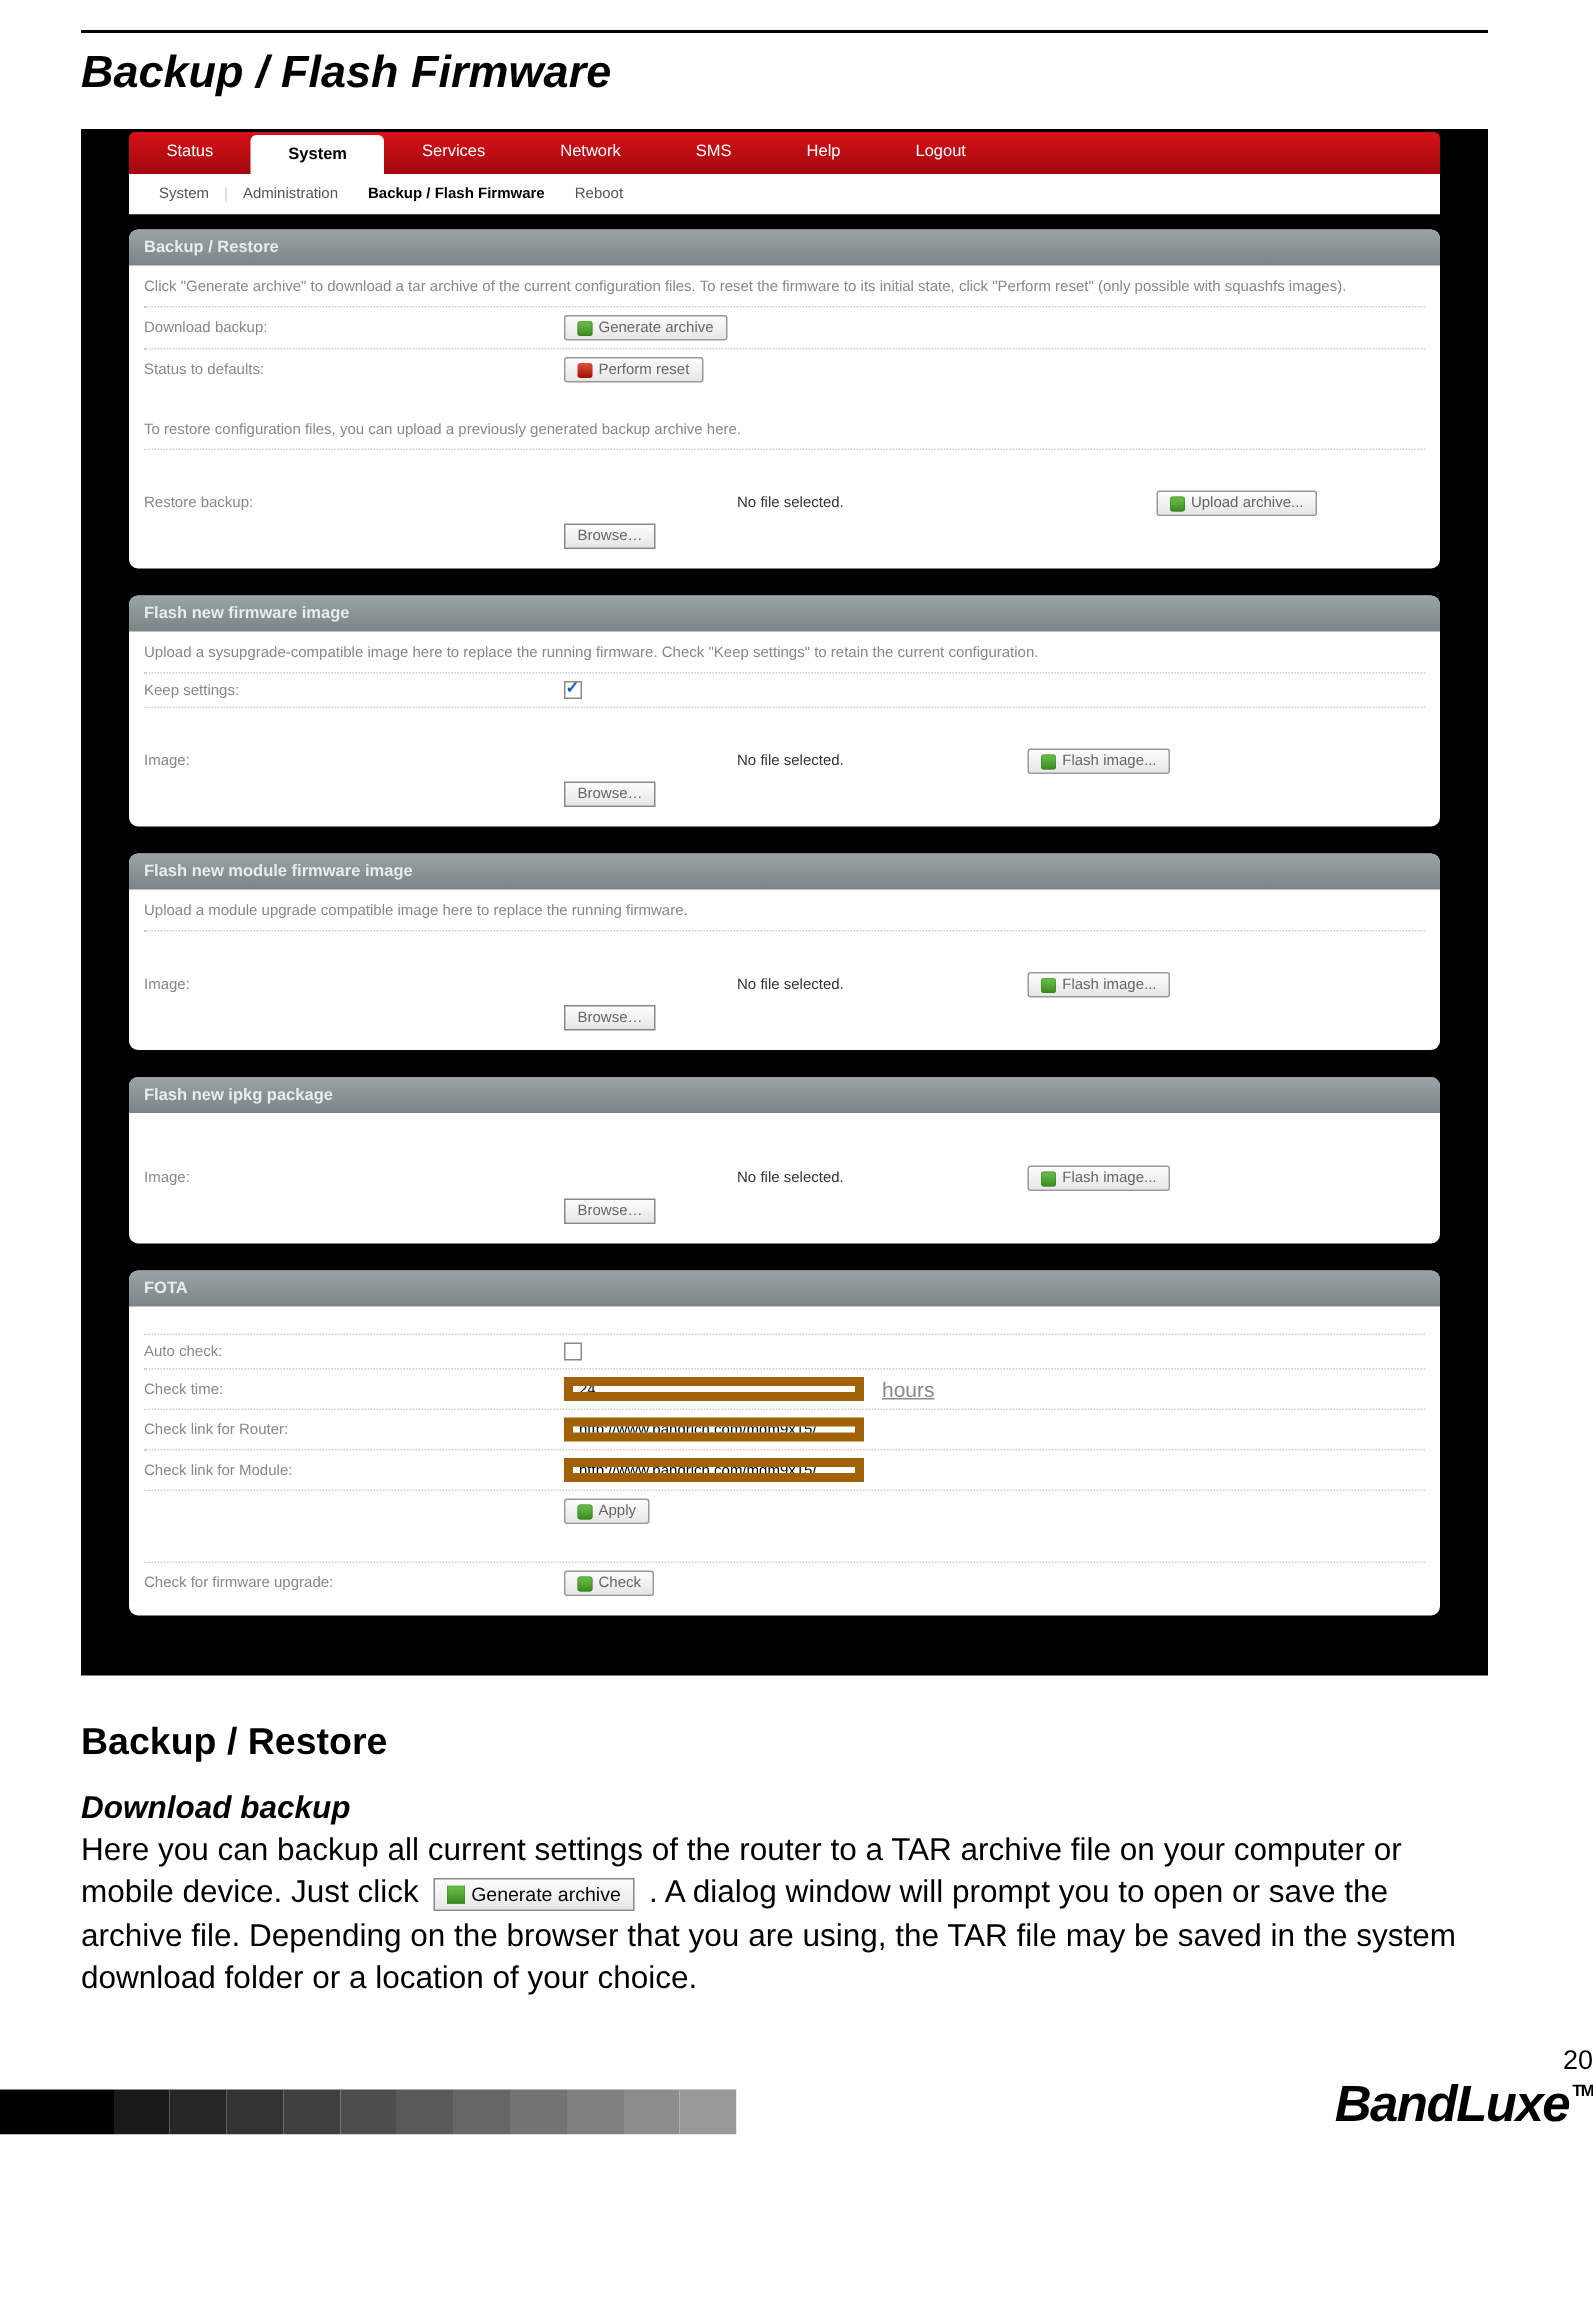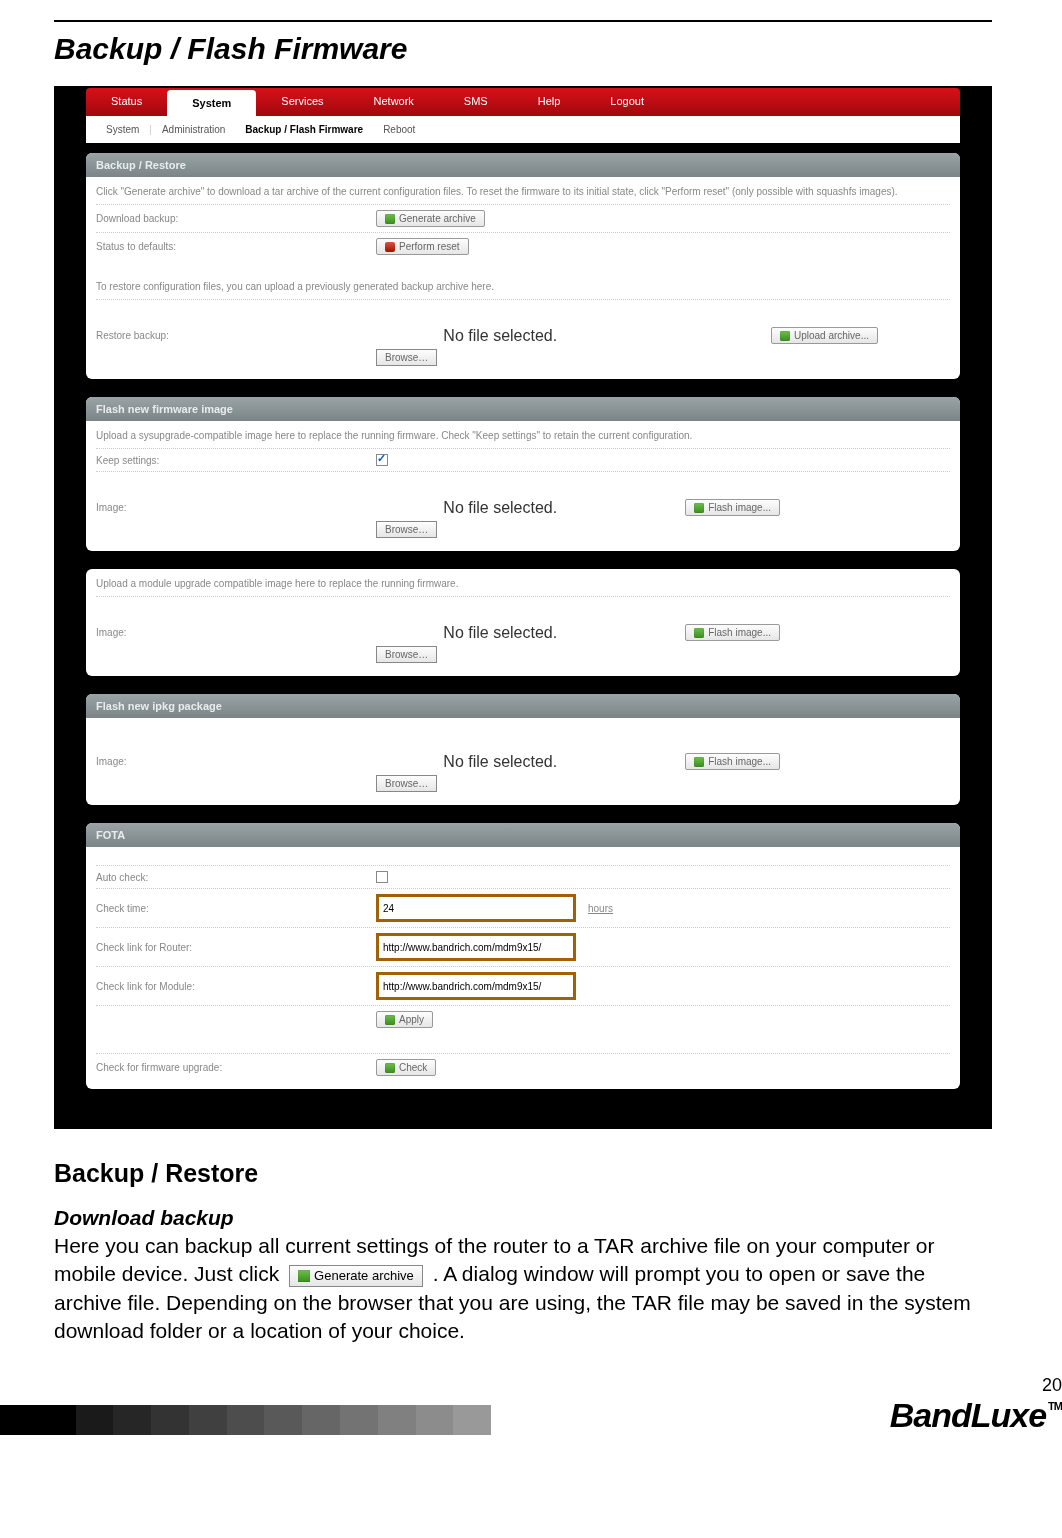--- a/index.html
+++ b/index.html
@@ -22,25 +22,25 @@
   .panel-body .hint { color:#888; margin-bottom: 6px; line-height:1.3; }
   .row { display: flex; align-items: center; border-top: 1px dotted #ccc; padding: 5px 0; }
   .row:first-of-type { border-top: none; }
   .row-label { width: 280px; color:#888; }
   .row-ctrl { flex: 1; display: flex; align-items: center; gap: 6px; }
   .btn { display: inline-flex; align-items: center; gap: 4px; border: 1px solid #999; background: linear-gradient(#fdfdfd,#e6e6e6); padding: 2px 8px; font-size: 10px; border-radius: 2px; cursor: pointer; }
   .btn .sq { width: 10px; height: 10px; display:inline-block; border-radius:2px; }
   .sq.green { background: linear-gradient(#6ec04c,#3a8c20); box-shadow: inset 0 0 1px #185000;}
   .sq.red { background: linear-gradient(#e05040,#a01000); }
   .browse { border: 1px solid #888; background: linear-gradient(#fdfdfd,#e6e6e6); padding: 2px 8px; font-size:10px;margin-top:44px;}
-  .filestat { font-size: 16px; color:#333; }
-  .txt { border:3px solid #a16207; font-size:10px; padding:1px 4px; width:200px; height:28px;}
+  .filestat { font-size: 10px; color:#333;margin-left:48px; }
+  .txt { border:6px solid #a16207; font-size:10px; padding:1px 4px; width:200px; height:16px;}
   .cb { width:12px; height:12px; border:1px solid #888; display:inline-block; background:#fff; position:relative;}
   .cb.checked::after { content:"✓"; position:absolute; top:-3px; left:0; font-size:11px; color:#1060c0; font-weight:bold;}
-  .after { font-size:10px; color:#888; margin-left:6px;text-decoration:underline;}
+  .after { font-size:14px; color:#888; margin-left:6px;text-decoration:underline;}
   .group-gap { height: 20px; }
 
   .section-h2 { font-size: 25px; font-weight: bold; margin: 10px 0 8px 0; }
   .section-h3 { font-size: 21px; font-weight: bold; font-style: italic; margin: 18px 0 2px 0; }
   .para { font-size: 21px; line-height: 1.35; }
   .inline-btn { display:inline-flex; align-items:center; gap:4px; border:1px solid #888; background:linear-gradient(#fdfdfd,#e6e6e6); padding:1px 8px; font-size:13px; vertical-align: middle; margin: 0 4px;}
   .inline-btn .sq { width:12px; height:12px; }
 
   .page-num { font-size: 18px; margin: 30px 0 0 0; padding-left: 0;}
   .footer { display:flex; align-items:flex-end; justify-content:space-between; margin-top:0;}
@@ -138,20 +138,21 @@
                 <span class="btn" style="margin-right:170px;">
                     <span class="sq green"></span>
                     <span>Flash image...</span>
                   </span>
               </div>
             </div>
           </div>
         </div>
 
         <div class="panel">
+          <div class="panel-head">Flash new module firmware image</div>
           <div class="panel-body">
             <div class="hint">Upload a module upgrade compatible image here to replace the running firmware.</div>
             <div class="row">
               <div class="row-label">Image:</div>
               <div class="row-ctrl">
                 <span class="browse">Browse…</span>
                 <span class="filestat">No file selected.</span>
                 <span style="flex:1"></span>
                 <span class="btn" style="margin-right:170px;">
                     <span class="sq green"></span>

